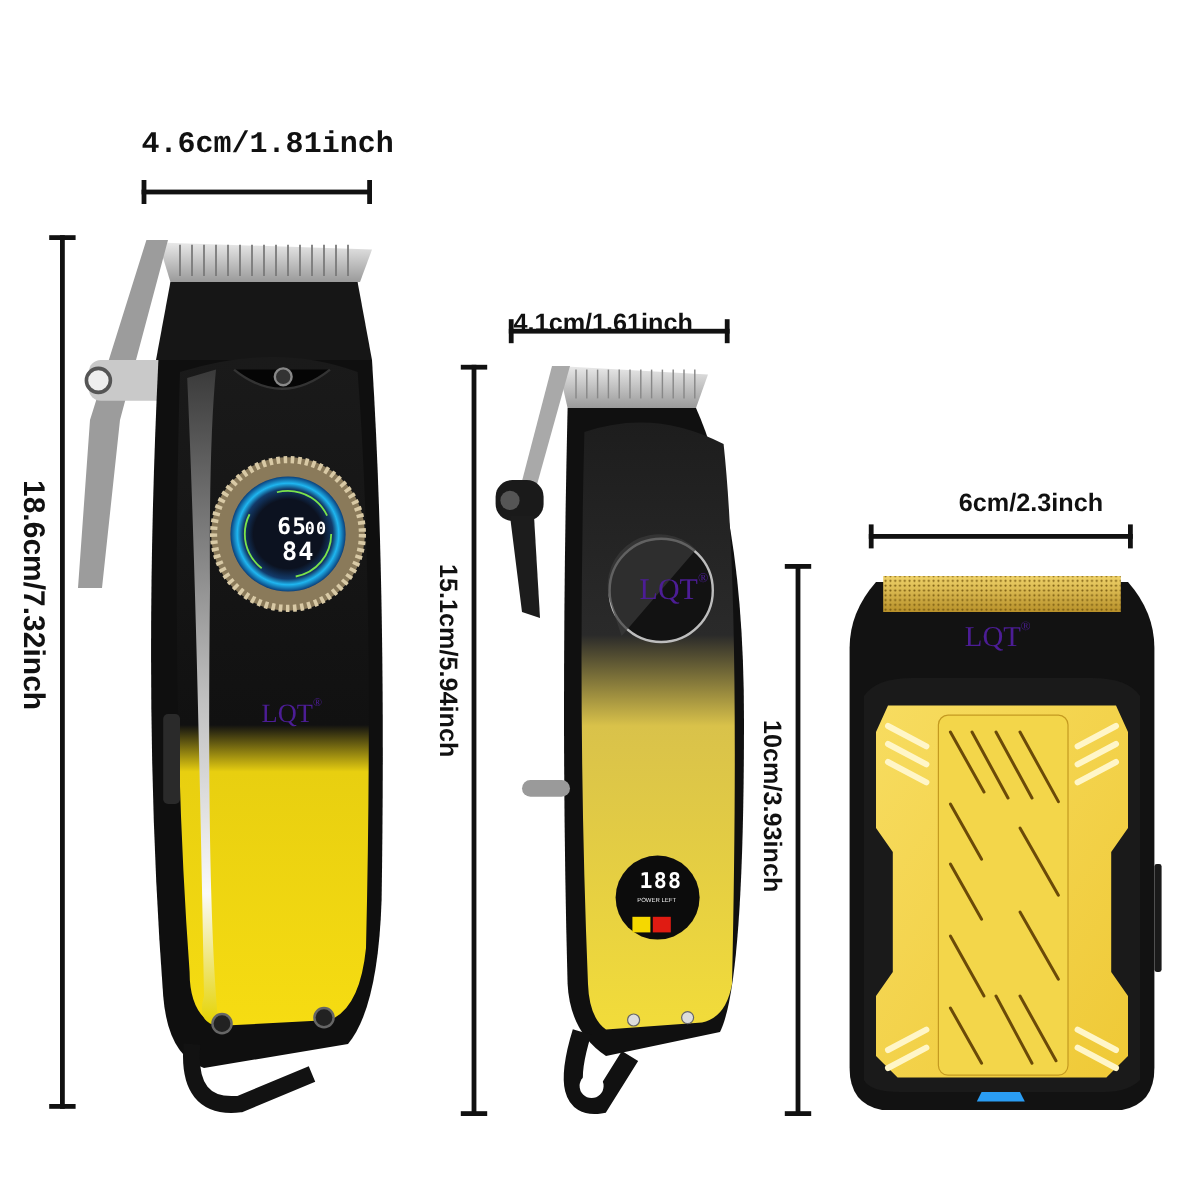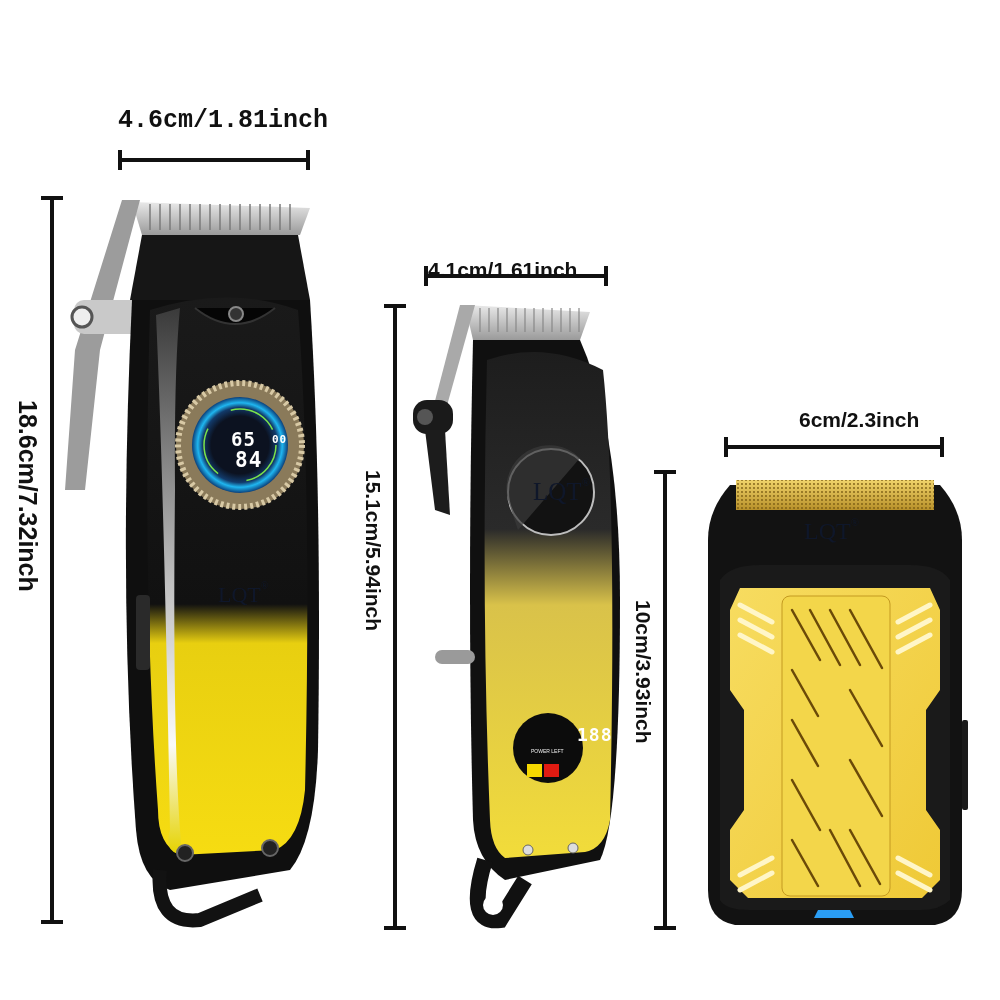--- a/index.html
+++ b/index.html
@@ -6,21 +6,21 @@
   body{width:1000px;height:1000px;position:relative;overflow:hidden;font-family:"Liberation Sans",sans-serif;}
   .abs{position:absolute;text-decoration:underline;}
   .dim-label{position:absolute;font-weight:bold;color:#111;white-space:nowrap;font-family:"Liberation Sans",sans-serif;}
   .hbar{position:absolute;height:4px;background:#111;}
   .hbar::before,.hbar::after{content:"";position:absolute;top:-8px;width:4px;height:20px;background:#111;}
   .hbar::before{left:0;} .hbar::after{right:0;}
   .vbar{position:absolute;width:4px;background:#111;}
   .vbar::before,.vbar::after{content:"";position:absolute;left:-9px;width:22px;height:4px;background:#111;}
   .vbar::before{top:0;} .vbar::after{bottom:0;}
   .vlabel{position:absolute;font-weight:bold;color:#111;white-space:nowrap;transform-origin:0 0;transform:rotate(90deg);font-family:"Liberation Sans",sans-serif;}
-  .logo{font-family:"Liberation Serif",serif;color:#0f172a;position:absolute;white-space:nowrap;}
+  .logo{font-family:"Liberation Serif",serif;color:#4c1d95;position:absolute;white-space:nowrap;}
   .logo sup{font-size:45%;vertical-align:top;position:relative;top:-2px;}
   .seg{font-family:"DejaVu Sans Mono",monospace;color:#fff;font-weight:bold;position:absolute;letter-spacing:1px;}
 </style>
 </head>
 <body>
 
 <div class="dim-label" style="left:118px;top:106px;font-size:25px;font-family:Liberation Mono, monospace;">4.6cm/1.81inch</div>
 <div class="hbar" style="left:118px;top:158px;width:192px;"></div>
 
 <div class="vbar" style="left:50px;top:196px;height:728px;"></div>
@@ -92,21 +92,21 @@
     <circle cx="180" cy="255" r="48" fill="url(#lcRing)"></circle>
     <circle cx="180" cy="255" r="36" fill="none" stroke="#7be34a" stroke-width="1.5" stroke-dasharray="50 30"></circle>
 
     <circle cx="125" cy="663" r="8" fill="#222" stroke="#666" stroke-width="2"></circle>
     <circle cx="210" cy="658" r="8" fill="#222" stroke="#666" stroke-width="2"></circle>
 
     <path d="M100,680 Q95,735 140,730 L200,705" fill="none" stroke="#121212" stroke-width="14"></path>
   </svg>
   <div>
     <span class="seg" style="left:171px;top:238px;font-size:19px;">65</span>
-    <span class="seg" style="left:212px;top:243px;font-size:11px;">00</span>
+    <span class="seg" style="left:194px;top:243px;font-size:14px;">00</span>
     <span class="seg" style="left:175px;top:258px;font-size:21px;text-align:center;">84</span>
   </div>
   <div class="logo" style="left:158px;top:392px;font-size:22px;">
     <span>LQT</span><sup>®</sup>
   </div>
 </div>
 
 <div class="dim-label" style="left:428px;top:237px;font-size:21px;margin-top:21px;">4.1cm/1.61inch</div>
 <div class="hbar" style="left:424px;top:274px;width:184px;"></div>
 
@@ -152,21 +152,21 @@
     <rect x="139" y="464" width="15" height="13" fill="#e01b12"></rect>
     <circle cx="123" cy="550" r="5" fill="#ddd" stroke="#666"></circle>
     <circle cx="168" cy="548" r="5" fill="#ddd" stroke="#666"></circle>
     <rect x="30" y="350" width="40" height="14" rx="7" fill="#9a9a9a"></rect>
     <path d="M80,560 Q60,625 95,620 L120,580" fill="none" stroke="#111" stroke-width="16"></path>
     <circle cx="88" cy="605" r="10" fill="#fff"></circle>
   </svg>
   <div class="logo" style="left:128px;top:178px;font-size:25px;">
     <span>LQT</span><sup>®</sup>
   </div>
-  <span class="seg" style="left:128px;top:424px;font-size:18px;margin-left:44px;">188</span>
+  <span class="seg" style="left:128px;top:424px;font-size:18px;">188</span>
   <span style="position:absolute;left:126px;top:448px;font-size:5px;color:#eee;font-family:'Liberation Sans',sans-serif;">POWER LEFT</span>
 </div>
 
 <div class="dim-label" style="left:799px;top:408px;font-size:21px;">6cm/2.3inch</div>
 <div class="hbar" style="left:724px;top:445px;width:220px;"></div>
 
 <div class="vbar" style="left:663px;top:470px;height:460px;"></div>
 <div class="vlabel" style="left:655px;top:600px;font-size:21px;">10cm/3.93inch</div>
 
 <div class="abs" style="left:700px;top:470px;width:270px;height:460px;">

